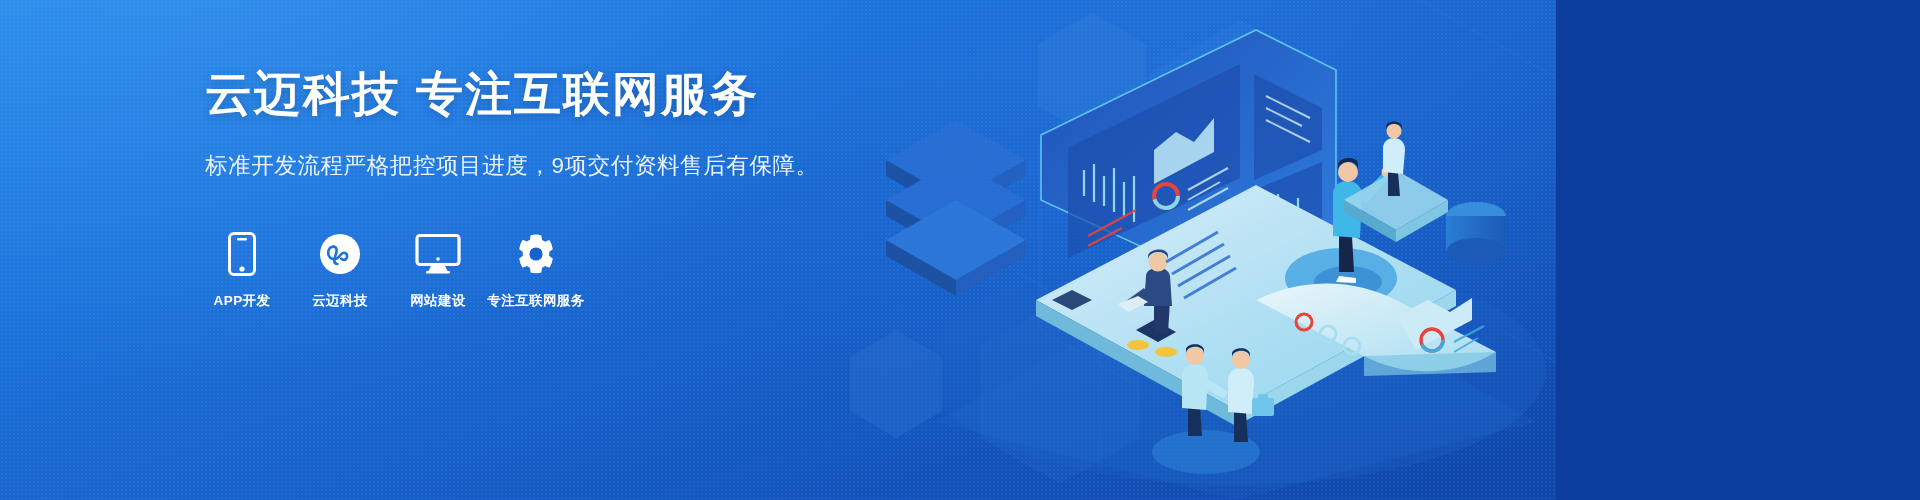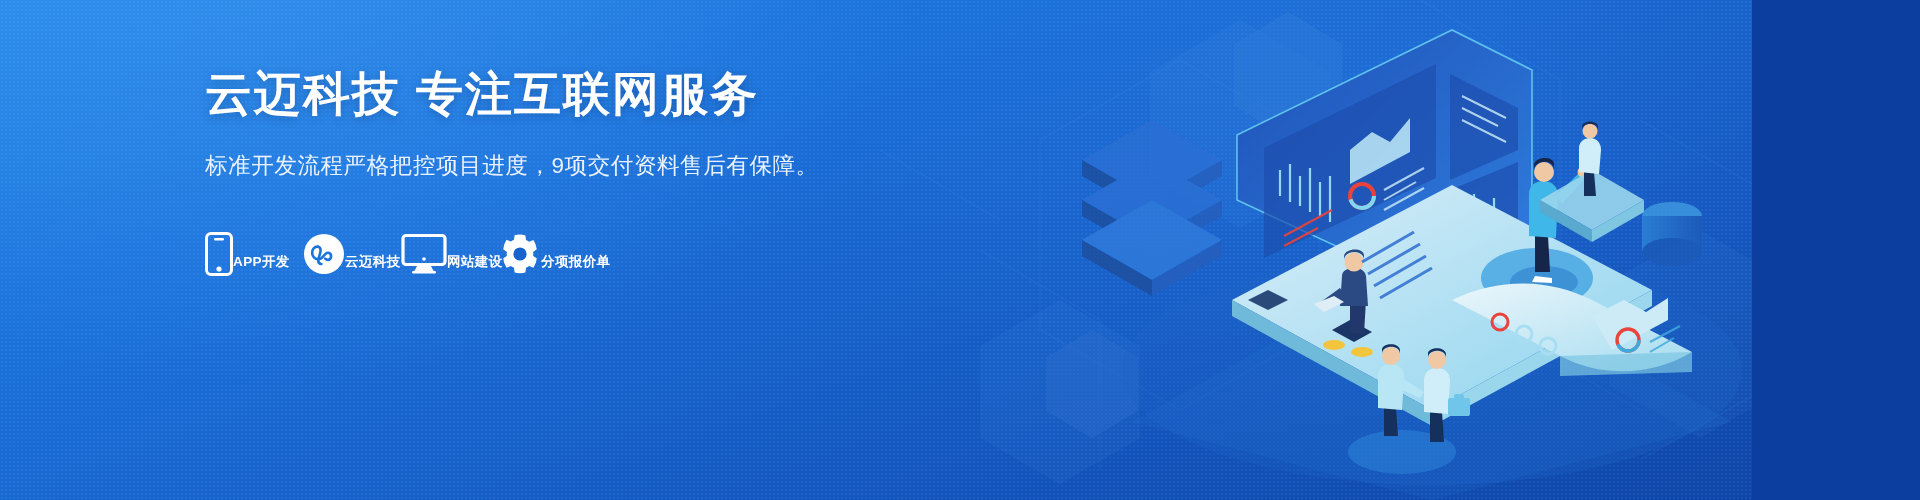--- a/index.html
+++ b/index.html
@@ -1,17 +1,17 @@
 <!DOCTYPE html>
 <html><head>
 <meta charset="utf-8">
 <style>
   html,body{margin:0;padding:0;background:#0b3e9e;}
   .banner{
-    position:relative;width:1752px;height:500px;overflow:hidden;
+    position:relative;width:1556px;height:500px;overflow:hidden;
     font-family:"Liberation Sans","DejaVu Sans",sans-serif;
     background:
       radial-gradient(1100px 700px at 14% -10%, rgba(62,150,240,.55) 0%, rgba(62,150,240,0) 62%),
       radial-gradient(900px 620px at 78% 18%, rgba(40,120,225,.40) 0%, rgba(40,120,225,0) 60%),
       linear-gradient(160deg,#2288e8 0%,#1b74dd 26%,#1763cd 52%,#1253bb 76%,#0e46a8 100%);
   }
   
   .texture{
     position:absolute;inset:0;
     background-image:radial-gradient(rgba(255,255,255,.055) 1px, rgba(255,255,255,0) 1px);
@@ -28,21 +28,21 @@
   }
   .sub{
     font-size:22.5px;color:#eaf3ff;line-height:1.62;font-weight:400;
     letter-spacing:.6px;white-space:nowrap;margin:0;
   }
   .sub + .sub{margin-top:19px;}
 
   
   .services{position:absolute;left:205px;top:232px;display:flex;align-items:flex-end;}
   .service{
-    width:74px;display:flex;flex-direction:row;align-items:center;
+    width:74px;display:flex;flex-direction:column;align-items:center;
     margin-right:24px;cursor:pointer;text-align:center;
   }
   .service:last-child{margin-right:0;}
   .svc-icon{height:44px;display:flex;align-items:center;justify-content:center;margin-bottom:16px;}
   .svc-icon svg{display:block;}
   .svc-label{font-size:13.5px;color:#ffffff;font-weight:700;white-space:nowrap;letter-spacing:.4px;}
 
   
   .illus{position:absolute;right:0;top:0;width:720px;height:500px;}
 </style>
@@ -112,21 +112,21 @@
       <span class="svc-label">网站建设</span>
     </div>
 
     <div class="service">
       <span class="svc-icon">
         <svg width="42" height="42" viewBox="0 0 42 42">
           <path d="M21 1.5c-1.9 0-3.7.25-5.4.72l-.6 4.6a14.7 14.7 0 0 0-3.1 1.8l-4.3-1.8A19.6 19.6 0 0 0 4.2 16.3l3.7 2.8a14.9 14.9 0 0 0 0 3.6l-3.7 2.8a19.6 19.6 0 0 0 3.4 9.3l4.3-1.8a14.7 14.7 0 0 0 3.1 1.8l.6 4.6a19.8 19.8 0 0 0 10.8 0l.6-4.6a14.7 14.7 0 0 0 3.1-1.8l4.3 1.8a19.6 19.6 0 0 0 3.4-9.3l-3.7-2.8a14.9 14.9 0 0 0 0-3.6l3.7-2.8a19.6 19.6 0 0 0-3.4-9.3l-4.3 1.8a14.7 14.7 0 0 0-3.1-1.8l-.6-4.6A19.8 19.8 0 0 0 21 1.5z" fill="#fff"></path>
           <circle cx="21" cy="21" r="6.6" fill="#1763cd"></circle>
         </svg>
       </span>
-      <span class="svc-label">分项报价单</span>
+      <span class="svc-label">专注互联网服务</span>
     </div>
 
   </div>
 
   <svg class="illus" viewBox="0 0 720 500">
     <defs>
       <linearGradient id="scr" x1="0" y1="0" x2="1" y2="1">
         <stop offset="0%" stop-color="#1f52b8"></stop>
           <stop offset="100%" stop-color="#2f7fe0"></stop>
       </linearGradient>

